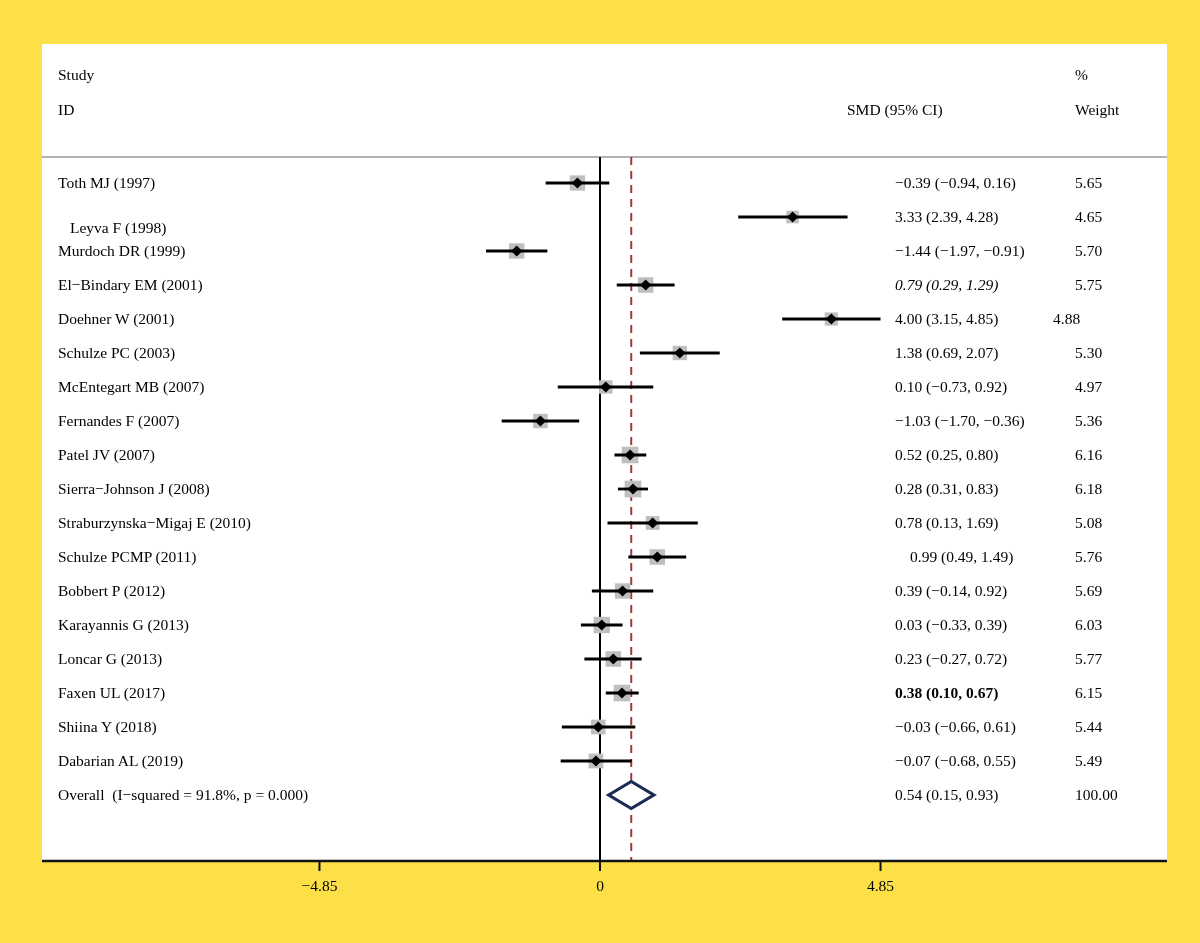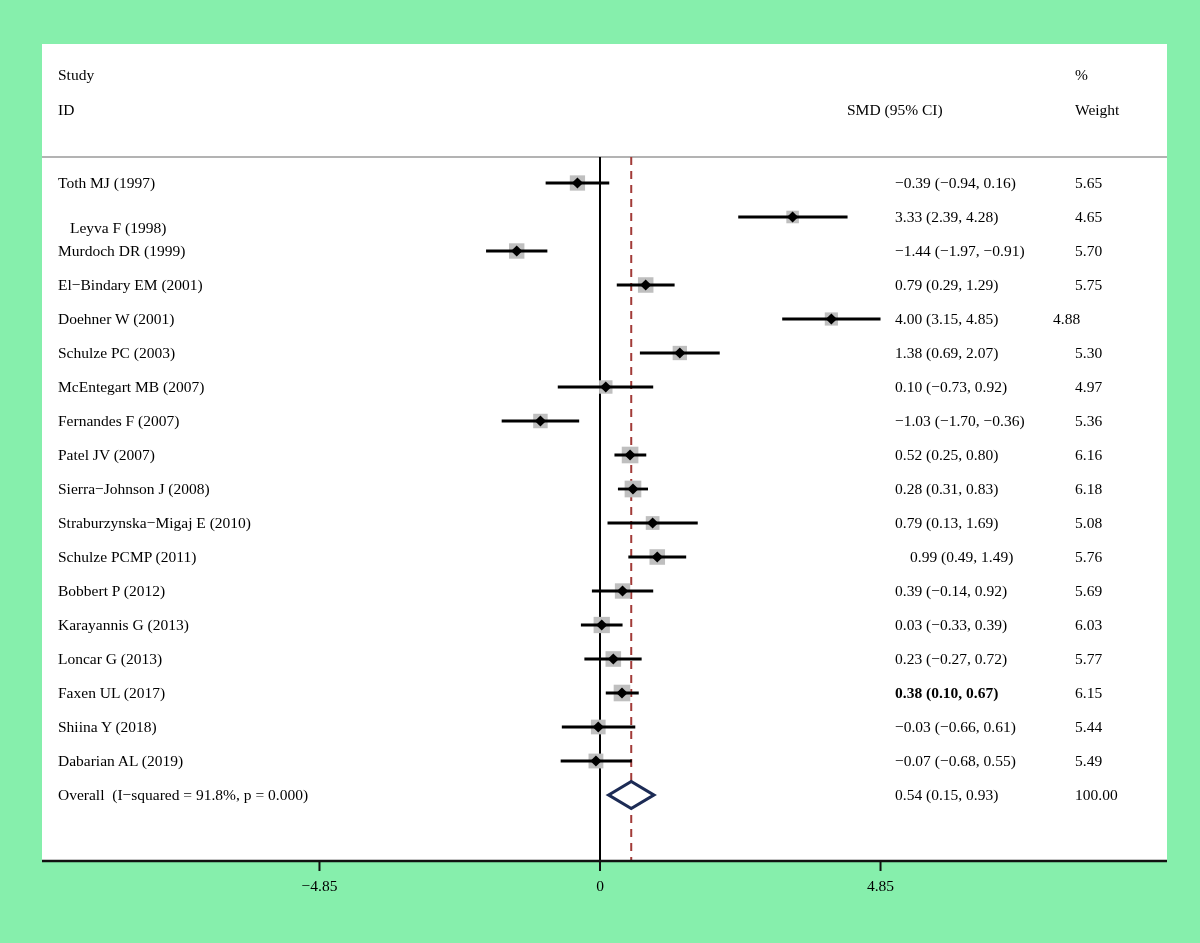--- a/index.html
+++ b/index.html
@@ -3,21 +3,21 @@
 <meta charset="utf-8">
 <style>
   html,body{margin:0;padding:0;}
   body{
     width:1200px;height:943px;
     font-family:"Liberation Serif","DejaVu Serif",serif;
     background:#dfe9ec;
   }
   .canvas{
     position:relative;width:1200px;height:943px;overflow:hidden;
-    background:#86efac;
+    background:#fde047;
   }
   .plot{
     position:absolute;left:42px;top:44px;width:1125px;height:818px;
     background:#ffffff;
   }
   .sep{
     position:absolute;left:42px;top:156px;width:1125px;height:2px;
     background:#b3b3b3;
   }
   svg.graphics{position:absolute;left:0;top:0;pointer-events:none;}
@@ -112,42 +112,42 @@
       <div class="txt" style="left: 58px; top: 183px;">Toth MJ (1997)</div>
       <div class="txt" style="left: 895px; top: 183px;">−0.39 (−0.94, 0.16)</div>
       <div class="txt" style="left: 1075px; top: 183px;">5.65</div>
       <div class="txt" style="left: 58px; top: 228px; margin-left: 12px;">Leyva F (1998)</div>
       <div class="txt" style="left: 895px; top: 217px;">3.33 (2.39, 4.28)</div>
       <div class="txt" style="left: 1075px; top: 217px;">4.65</div>
       <div class="txt" style="left: 58px; top: 251px;">Murdoch DR (1999)</div>
       <div class="txt" style="left: 895px; top: 251px;">−1.44 (−1.97, −0.91)</div>
       <div class="txt" style="left: 1075px; top: 251px;">5.70</div>
       <div class="txt" style="left: 58px; top: 285px;">El−Bindary EM (2001)</div>
-      <div class="txt" style="left: 895px; top: 285px;">0.79 (0.29, 1.29)</div>
+      <div class="txt" style="left: 895px; top: 285px; font-style: italic;">0.79 (0.29, 1.29)</div>
       <div class="txt" style="left: 1075px; top: 285px;">5.75</div>
       <div class="txt" style="left: 58px; top: 319px;">Doehner W (2001)</div>
       <div class="txt" style="left: 895px; top: 319px;">4.00 (3.15, 4.85)</div>
       <div class="txt" style="left: 1053px; top: 319px;">4.88</div>
       <div class="txt" style="left: 58px; top: 353px;">Schulze PC (2003)</div>
       <div class="txt" style="left: 895px; top: 353px;">1.38 (0.69, 2.07)</div>
       <div class="txt" style="left: 1075px; top: 353px;">5.30</div>
       <div class="txt" style="left: 58px; top: 387px;">McEntegart MB (2007)</div>
       <div class="txt" style="left: 895px; top: 387px;">0.10 (−0.73, 0.92)</div>
       <div class="txt" style="left: 1075px; top: 387px;">4.97</div>
       <div class="txt" style="left: 58px; top: 421px;">Fernandes F (2007)</div>
       <div class="txt" style="left: 895px; top: 421px;">−1.03 (−1.70, −0.36)</div>
       <div class="txt" style="left: 1075px; top: 421px;">5.36</div>
       <div class="txt" style="left: 58px; top: 455px;">Patel JV (2007)</div>
       <div class="txt" style="left: 895px; top: 455px;">0.52 (0.25, 0.80)</div>
       <div class="txt" style="left: 1075px; top: 455px;">6.16</div>
       <div class="txt" style="left: 58px; top: 489px;">Sierra−Johnson J (2008)</div>
       <div class="txt" style="left: 895px; top: 489px;">0.28 (0.31, 0.83)</div>
       <div class="txt" style="left: 1075px; top: 489px;">6.18</div>
       <div class="txt" style="left: 58px; top: 523px;">Straburzynska−Migaj E (2010)</div>
-      <div class="txt" style="left: 895px; top: 523px;">0.79 (0.13, 1.69)</div>
+      <div class="txt" style="left: 895px; top: 523px;">0.78 (0.13, 1.69)</div>
       <div class="txt" style="left: 1075px; top: 523px;">5.08</div>
       <div class="txt" style="left: 58px; top: 557px;">Schulze PCMP (2011)</div>
       <div class="txt" style="left: 895px; top: 557px; margin-left: 15px;">0.99 (0.49, 1.49)</div>
       <div class="txt" style="left: 1075px; top: 557px;">5.76</div>
       <div class="txt" style="left: 58px; top: 591px;">Bobbert P (2012)</div>
       <div class="txt" style="left: 895px; top: 591px;">0.39 (−0.14, 0.92)</div>
       <div class="txt" style="left: 1075px; top: 591px;">5.69</div>
       <div class="txt" style="left: 58px; top: 625px;">Karayannis G (2013)</div>
       <div class="txt" style="left: 895px; top: 625px;">0.03 (−0.33, 0.39)</div>
       <div class="txt" style="left: 1075px; top: 625px;">6.03</div>

